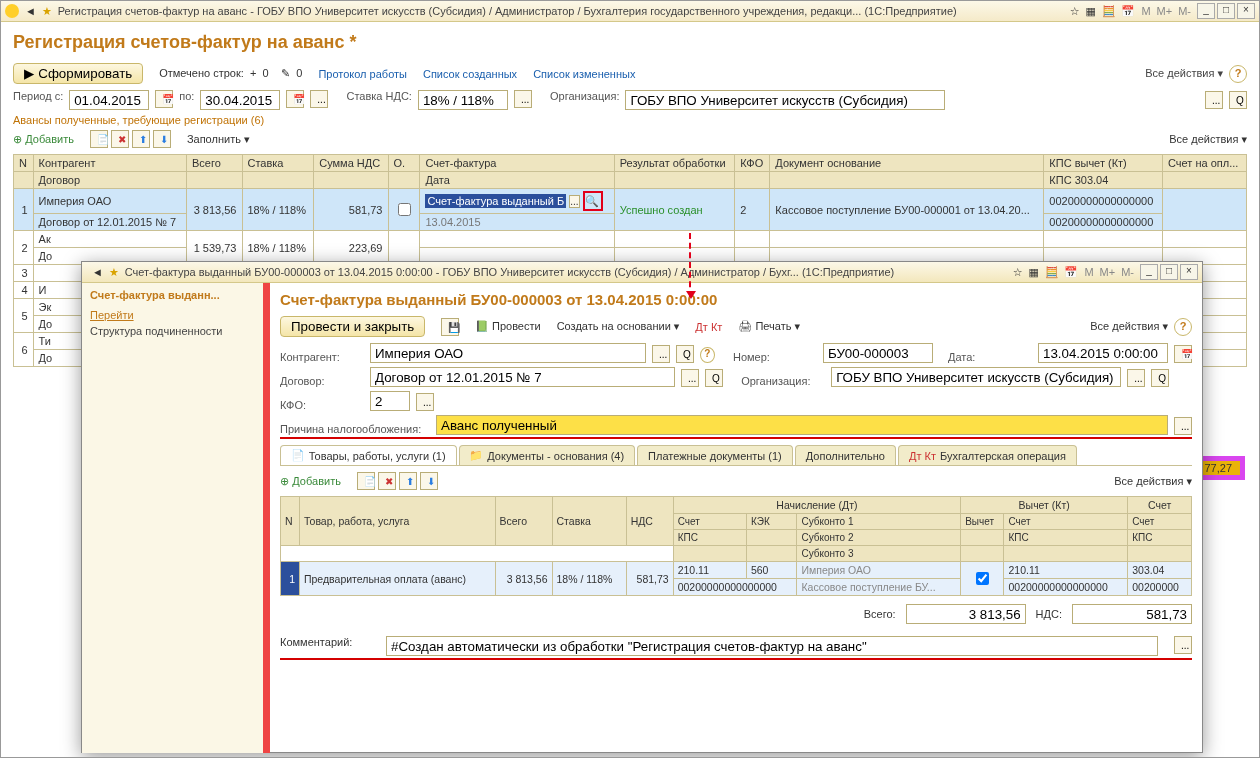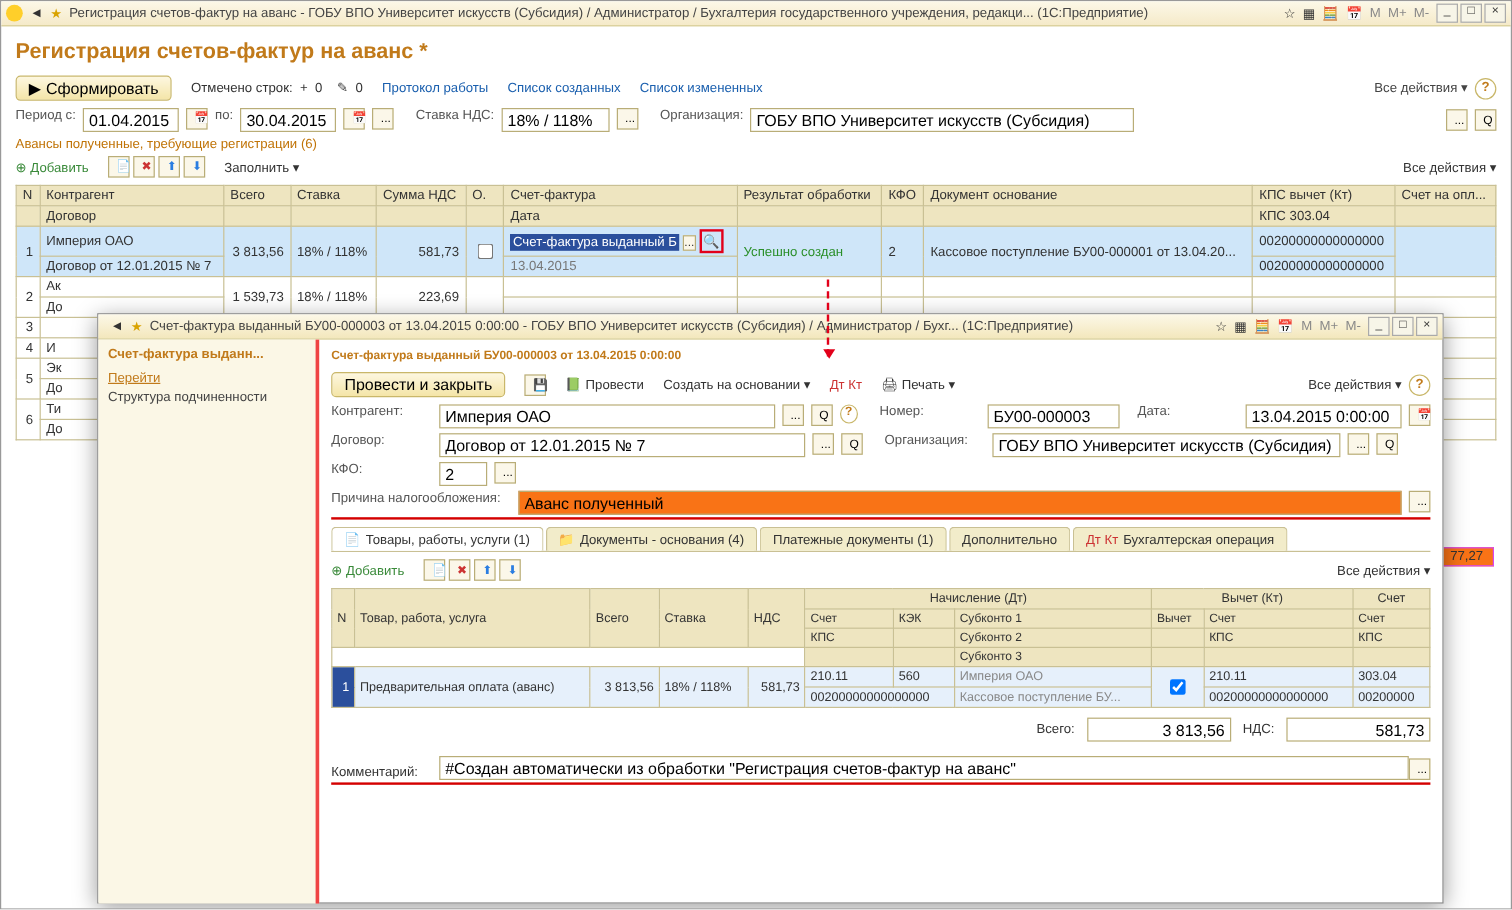--- a/index.html
+++ b/index.html
@@ -24,45 +24,45 @@
 .tbl{border:1px solid #b3a86f;width:100%;border-collapse:collapse;margin-top:4px}
 .tbl th,.tbl td{border:1px solid #c9c094;padding:2px 5px;text-align:left;font-weight:normal;background:#f2ecca}
 .tbl th{background:#eee5c0}
 .tbl .row-sel td{background:#cfe6f9}
 .tbl td{background:#fff}
 .green{color:#2a8f2a;font-weight:bold}
 .magnify{border:2px solid #e2001a;width:16px;height:16px;display:inline-flex;align-items:center;justify-content:center;font-size:11px}
 .dialog{position:absolute;left:80px;top:260px;width:1120px;height:490px;border:1px solid #888;background:#fff;box-shadow:0 4px 18px rgba(0,0,0,.4)}
 .d-titlebar{height:20px;background:linear-gradient(#fcf8e8,#f3e7bc);border-bottom:1px solid #d4c88a;display:flex;align-items:center;padding:0 4px;gap:6px}
 .d-body{display:flex;height:calc(100% - 20px)}
-.d-sidebar{width:165px;border-right:3px solid #ef4444;background:#fbf7e6;padding:6px 8px}
+.d-sidebar{width:165px;border-right:7px solid #ef4444;background:#fbf7e6;padding:6px 8px}
 .d-sidebar .hdr{color:#c17a1a;font-weight:bold;margin-bottom:8px}
 .d-sidebar .sect{color:#c17a1a;text-decoration:underline;margin-bottom:4px;cursor:pointer}
 .d-sidebar .item{color:#444;margin-bottom:3px;cursor:pointer}
 .d-main{flex:1;padding:8px 10px;overflow:auto}
-h2.d-title{color:#c17a1a;font-size:10px;font-weight:bold;margin:0 0 8px 0}
-.field-row{display:flex;align-items:flex-start;gap:6px;margin-bottom:4px}
+h2.d-title{color:#c17a1a;font-size:15px;font-weight:bold;margin:0 0 8px 0}
+.field-row{display:flex;align-items:flex-end;gap:6px;margin-bottom:4px}
 .field-row label{min-width:84px;color:#555}
 .underline-row{border-bottom:2px solid #d40000;padding-bottom:2px;margin-bottom:6px}
 .tabs{display:flex;gap:0;border-bottom:1px solid #c9c094;margin-bottom:6px}
 .tab{border:1px solid #c9c094;border-bottom:none;background:#f2ecca;padding:3px 10px;cursor:pointer;margin-right:2px;border-radius:4px 4px 0 0;display:flex;align-items:center;gap:4px}
 .tab.active{background:#fff}
 .d-table{border:1px solid #c9c094;width:100%;border-collapse:collapse;font-size:10.5px}
 .d-table th,.d-table td{border:1px solid #c9c094;padding:2px 4px;text-align:left;font-weight:normal}
 .d-table th{background:#eee5c0}
 .d-table .sub th{background:#eee5c0;font-size:10px}
 .d-table td.num{text-align:right}
 .d-table .seln{background:#2b4f9c;color:#fff;text-align:right}
 .d-table tbody td{background:#e6f0fb}
 .foot-row{display:flex;justify-content:flex-end;gap:10px;margin-top:8px;align-items:center}
-.comment-row{display:flex;align-items:flex-end;gap:0;margin-top:12px}
+.comment-row{display:flex;align-items:flex-start;gap:16px;margin-top:12px}
 .comment-row .inp{flex:1}
 .red-arrow{position:absolute;left:688px;top:232px;width:0;height:64px;border-left:2px dashed #e2001a;z-index:20}
 .red-arrow::after{content:"";position:absolute;left:-5px;bottom:-2px;border-left:5px solid transparent;border-right:5px solid transparent;border-top:8px solid #e2001a}
-.badge-total{position:absolute;right:14px;top:455px;border:1px solid #d946ef;background:#f97316;padding:1px 8px}
+.badge-total{position:absolute;right:14px;top:455px;border:5px solid #d946ef;background:#eab308;padding:1px 8px}
 .xbtns{display:flex;gap:3px}
 .xbtns .mini-btn{width:18px;height:18px}
 .grey{color:#888}
 </style>
 </head>
 <body>
 
 <div class="outer-window">
   <div class="titlebar">
     <span class="ico" style="background:#ffcf2a"></span>
@@ -368,21 +368,21 @@
         </div>
 
         <div class="field-row">
           <label>КФО:</label>
           <input class="inp" style="width: 30px;" value="2">
           <button class="mini-btn">...</button>
         </div>
 
         <div class="field-row underline-row">
           <label style="min-width:150px">Причина налогообложения:</label>
-          <input class="inp" style="flex: 1 1 0%; background: #f97316;" value="Аванс полученный">
+          <input class="inp" style="flex: 1 1 0%; background: #fde047;" value="Аванс полученный">
           <button class="mini-btn">...</button>
         </div>
 
         <div class="tabs">
           <div class="tab active">📄 <span>Товары, работы, услуги (1)</span></div>
           <div class="tab">📁 <span>Документы - основания (4)</span></div>
           <div class="tab">
               <span>Платежные документы (1)</span>
             </div>
           <div class="tab">

